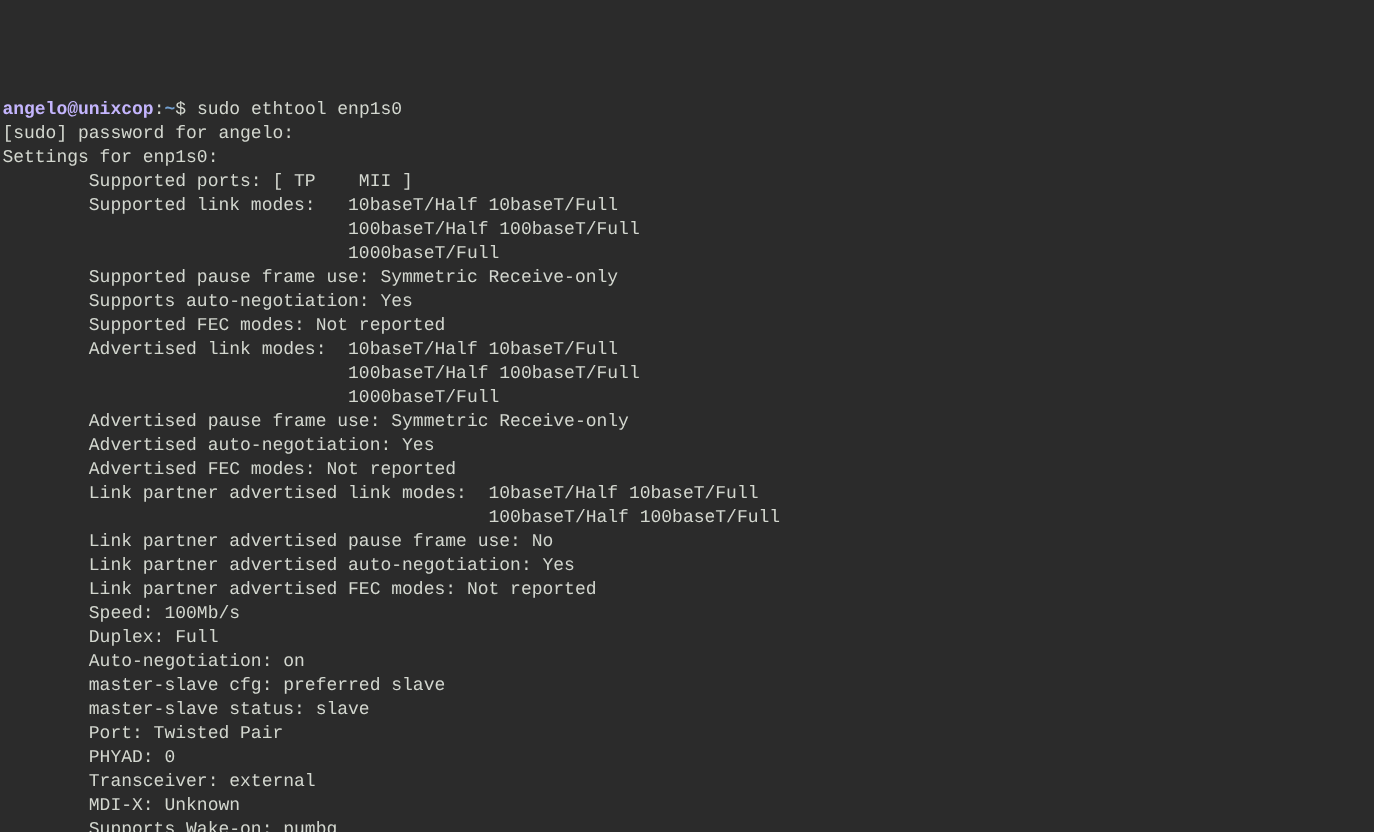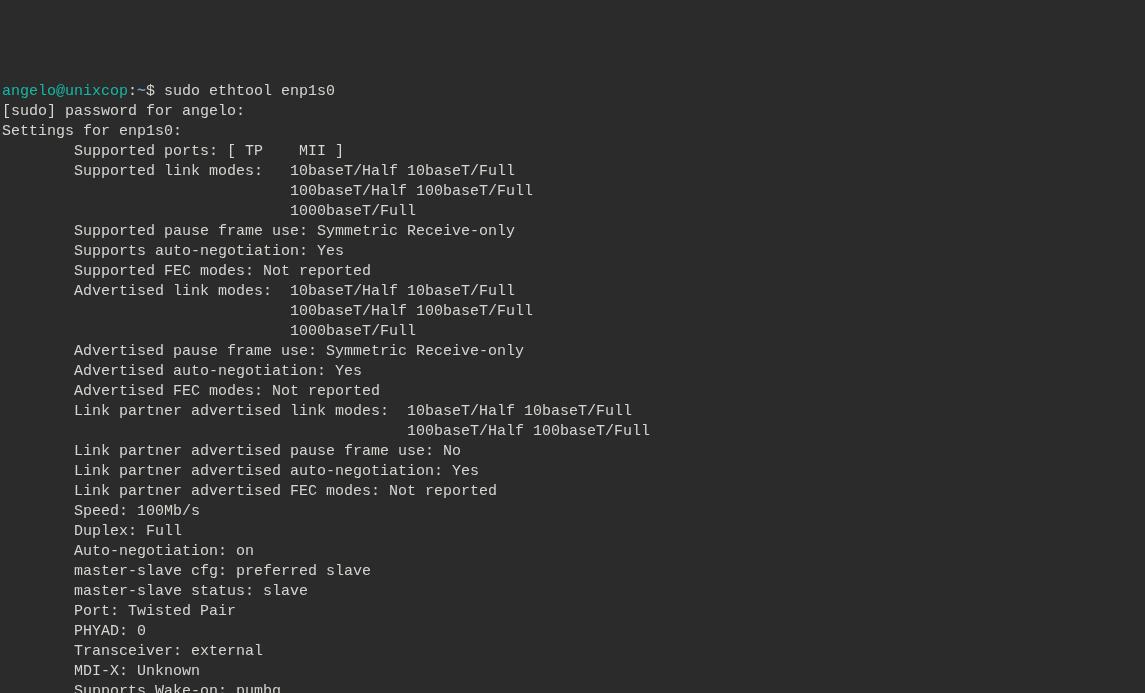--- a/index.html
+++ b/index.html
@@ -5,21 +5,21 @@
     body {
       margin: 0;
       padding: 2px;
       background-color: #2b2b2b;
       font-family: 'Courier New', 'DejaVu Sans Mono', monospace;
       font-size: 15px;
       line-height: 20px;
       color: #e0e0e0;
       white-space: pre;
     }
-    .green { color: #14b8a6; font-weight: normal; text-align: right; }
+    .green { color: #c4b5fd; font-weight: bold; text-align: right; }
     .blue { color: #729fcf; font-weight: bold; }
     .white { color: #d3d7cf; }
     .line { display: block; }
   </style>
 </head>
 <body>
 
 
 
 <div><span class="line"><span class="green">angelo@unixcop</span><span class="white">:</span><span class="blue">~</span><span class="white">$ </span><span class="white">sudo ethtool enp1s0</span></span><span class="line white">[sudo] password for angelo: </span><span class="line white">Settings for enp1s0:</span><span class="line white">        Supported ports: [ TP    MII ]</span><span class="line white">        Supported link modes:   10baseT/Half 10baseT/Full</span><span class="line white">                                100baseT/Half 100baseT/Full</span><span class="line white">                                1000baseT/Full</span><span class="line white">        Supported pause frame use: Symmetric Receive-only</span><span class="line white">        Supports auto-negotiation: Yes</span><span class="line white">        Supported FEC modes: Not reported</span><span class="line white">        Advertised link modes:  10baseT/Half 10baseT/Full</span><span class="line white">                                100baseT/Half 100baseT/Full</span><span class="line white">                                1000baseT/Full</span><span class="line white">        Advertised pause frame use: Symmetric Receive-only</span><span class="line white">        Advertised auto-negotiation: Yes</span><span class="line white">        Advertised FEC modes: Not reported</span><span class="line white">        Link partner advertised link modes:  10baseT/Half 10baseT/Full</span><span class="line white">                                             100baseT/Half 100baseT/Full</span><span class="line white">        Link partner advertised pause frame use: No</span><span class="line white">        Link partner advertised auto-negotiation: Yes</span><span class="line white">        Link partner advertised FEC modes: Not reported</span><span class="line white">        Speed: 100Mb/s</span><span class="line white">        Duplex: Full</span><span class="line white">        Auto-negotiation: on</span><span class="line white">        master-slave cfg: preferred slave</span><span class="line white">        master-slave status: slave</span><span class="line white">        Port: Twisted Pair</span><span class="line white">        PHYAD: 0</span><span class="line white">        Transceiver: external</span><span class="line white">        MDI-X: Unknown</span><span class="line white">        Supports Wake-on: pumbg</span></div>

